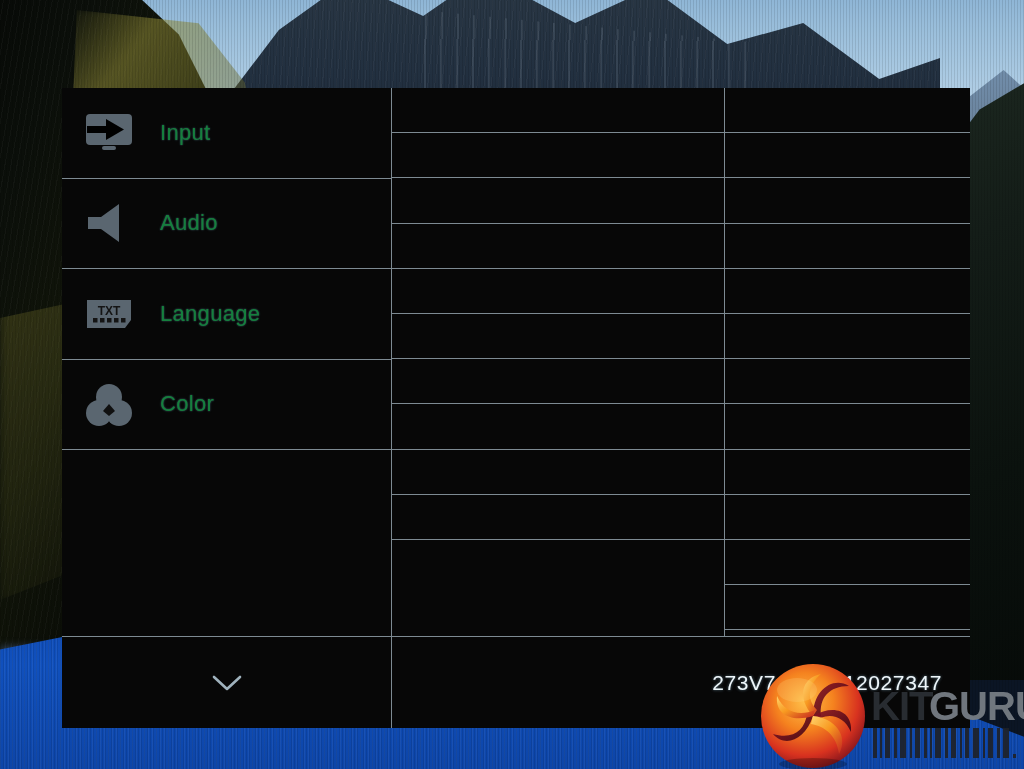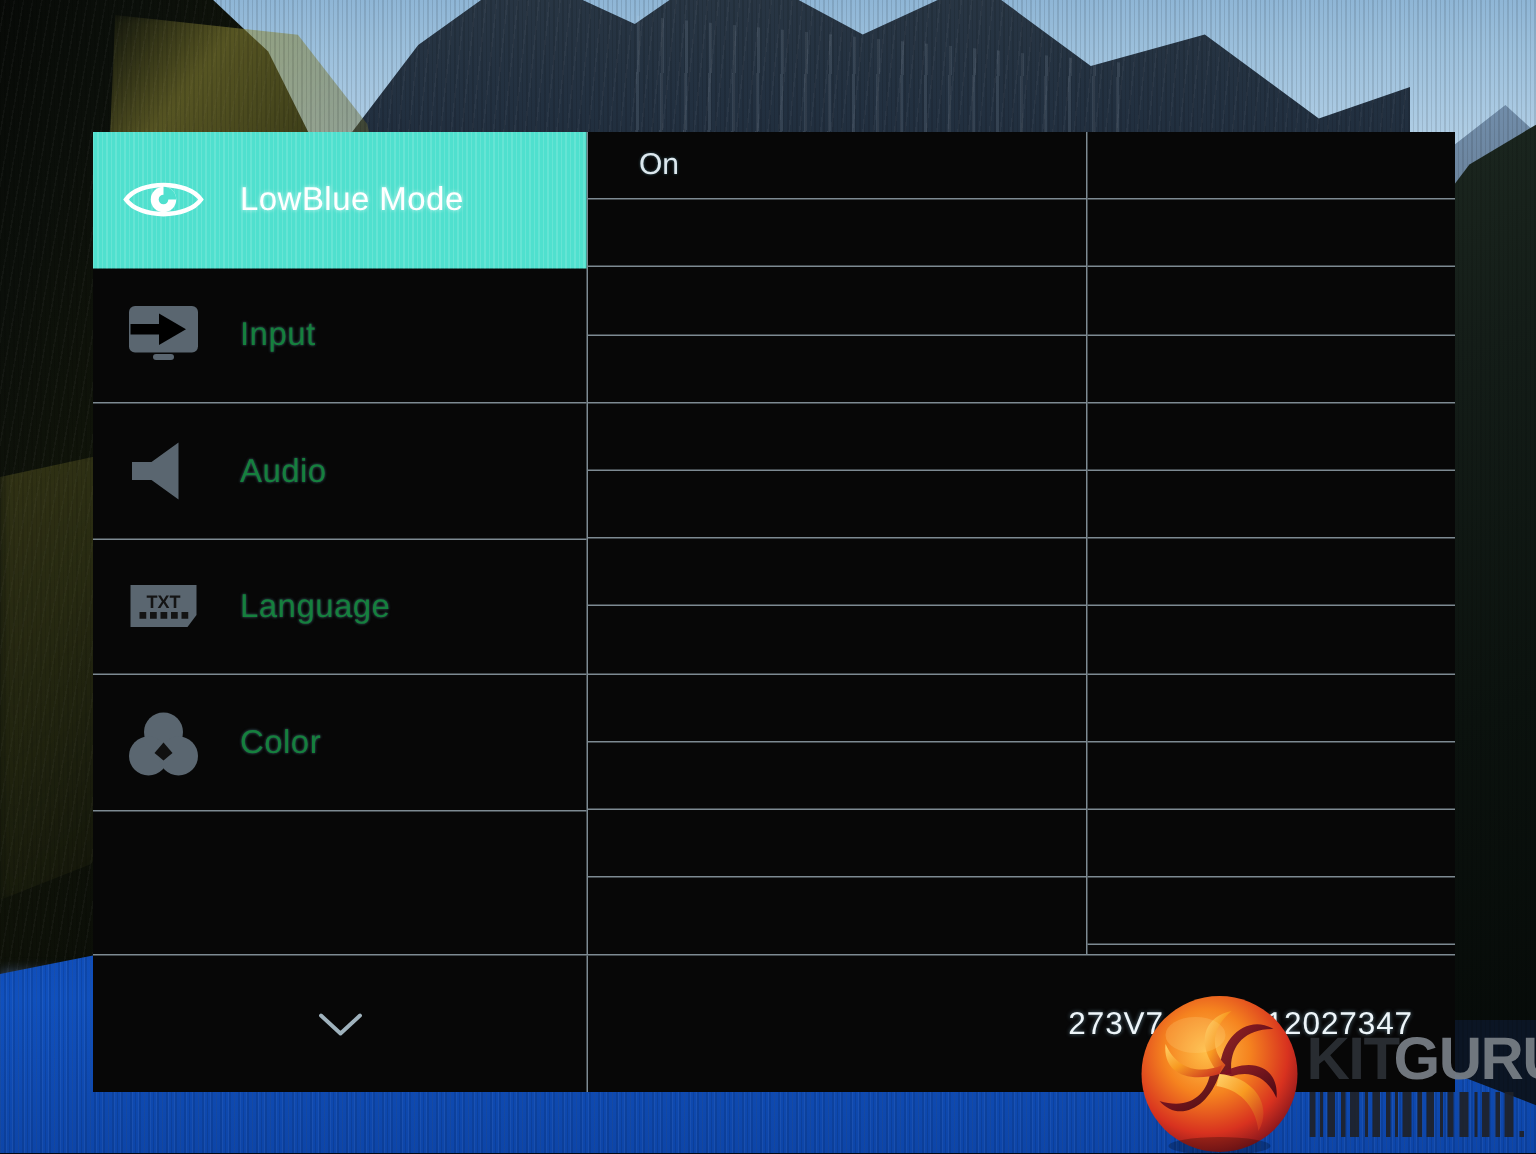--- a/index.html
+++ b/index.html
@@ -301,31 +301,20 @@
     <div class="bg-water"></div>
     <div class="bg-scan"></div>
   </div>
 
   <div id="osd">
 
     <div class="osd-body">
 
       <div class="col-cat">
 
-        <div class="cat-row selected">
-          <span class="cat-icon">
-            <svg width="56" height="34" viewBox="0 0 56 34">
-              <path d="M3 17 C12 4, 44 4, 53 17 C44 30, 12 30, 3 17 Z" fill="none" stroke="#ffffff" stroke-width="3"></path>
-              <circle cx="28" cy="17" r="8.5" fill="#ffffff"></circle>
-              <path d="M28 17 L28 8.5 A8.5 8.5 0 0 1 36.5 17 Z" fill="#4fe0ce"></path>
-              <circle cx="28" cy="17" r="3.2" fill="#4fe0ce"></circle>
-            </svg>
-          </span>
-          <span class="cat-label">LowBlue Mode</span>
-        </div>
 
         <div class="cat-row">
           <span class="cat-icon">
             <svg width="56" height="44" viewBox="0 0 56 44">
               <rect x="5" y="3" width="46" height="31" rx="4" fill="#5a6670"></rect>
               <rect x="21" y="35" width="14" height="4" rx="2" fill="#5a6670"></rect>
               <path d="M6 18.5 H30" stroke="#000000" stroke-width="7" fill="none"></path>
               <path d="M25 8 L43 18.5 L25 29 Z" fill="#000000"></path>
             </svg>
           </span>
@@ -364,24 +353,20 @@
               <circle cx="18" cy="33" r="13" fill="#5a6670"></circle>
               <circle cx="38" cy="33" r="13" fill="#5a6670"></circle>
               <path d="M28 24 L22 31 L28 36 L34 31 Z" fill="#101010"></path>
             </svg>
           </span>
           <span class="cat-label">Color</span>
         </div>
       </div>
 
       <div class="col-opt">
-        <div class="opt-row">
-          <span class="opt-label">On</span>
-          <span class="opt-check"></span>
-        </div>
         <div class="opt-row"></div>
         <div class="opt-row"></div>
         <div class="opt-row"></div>
         <div class="opt-row"></div>
         <div class="opt-row"></div>
         <div class="opt-row"></div>
         <div class="opt-row"></div>
         <div class="opt-row"></div>
         <div class="opt-row"></div>
         <div class="opt-row"></div>

